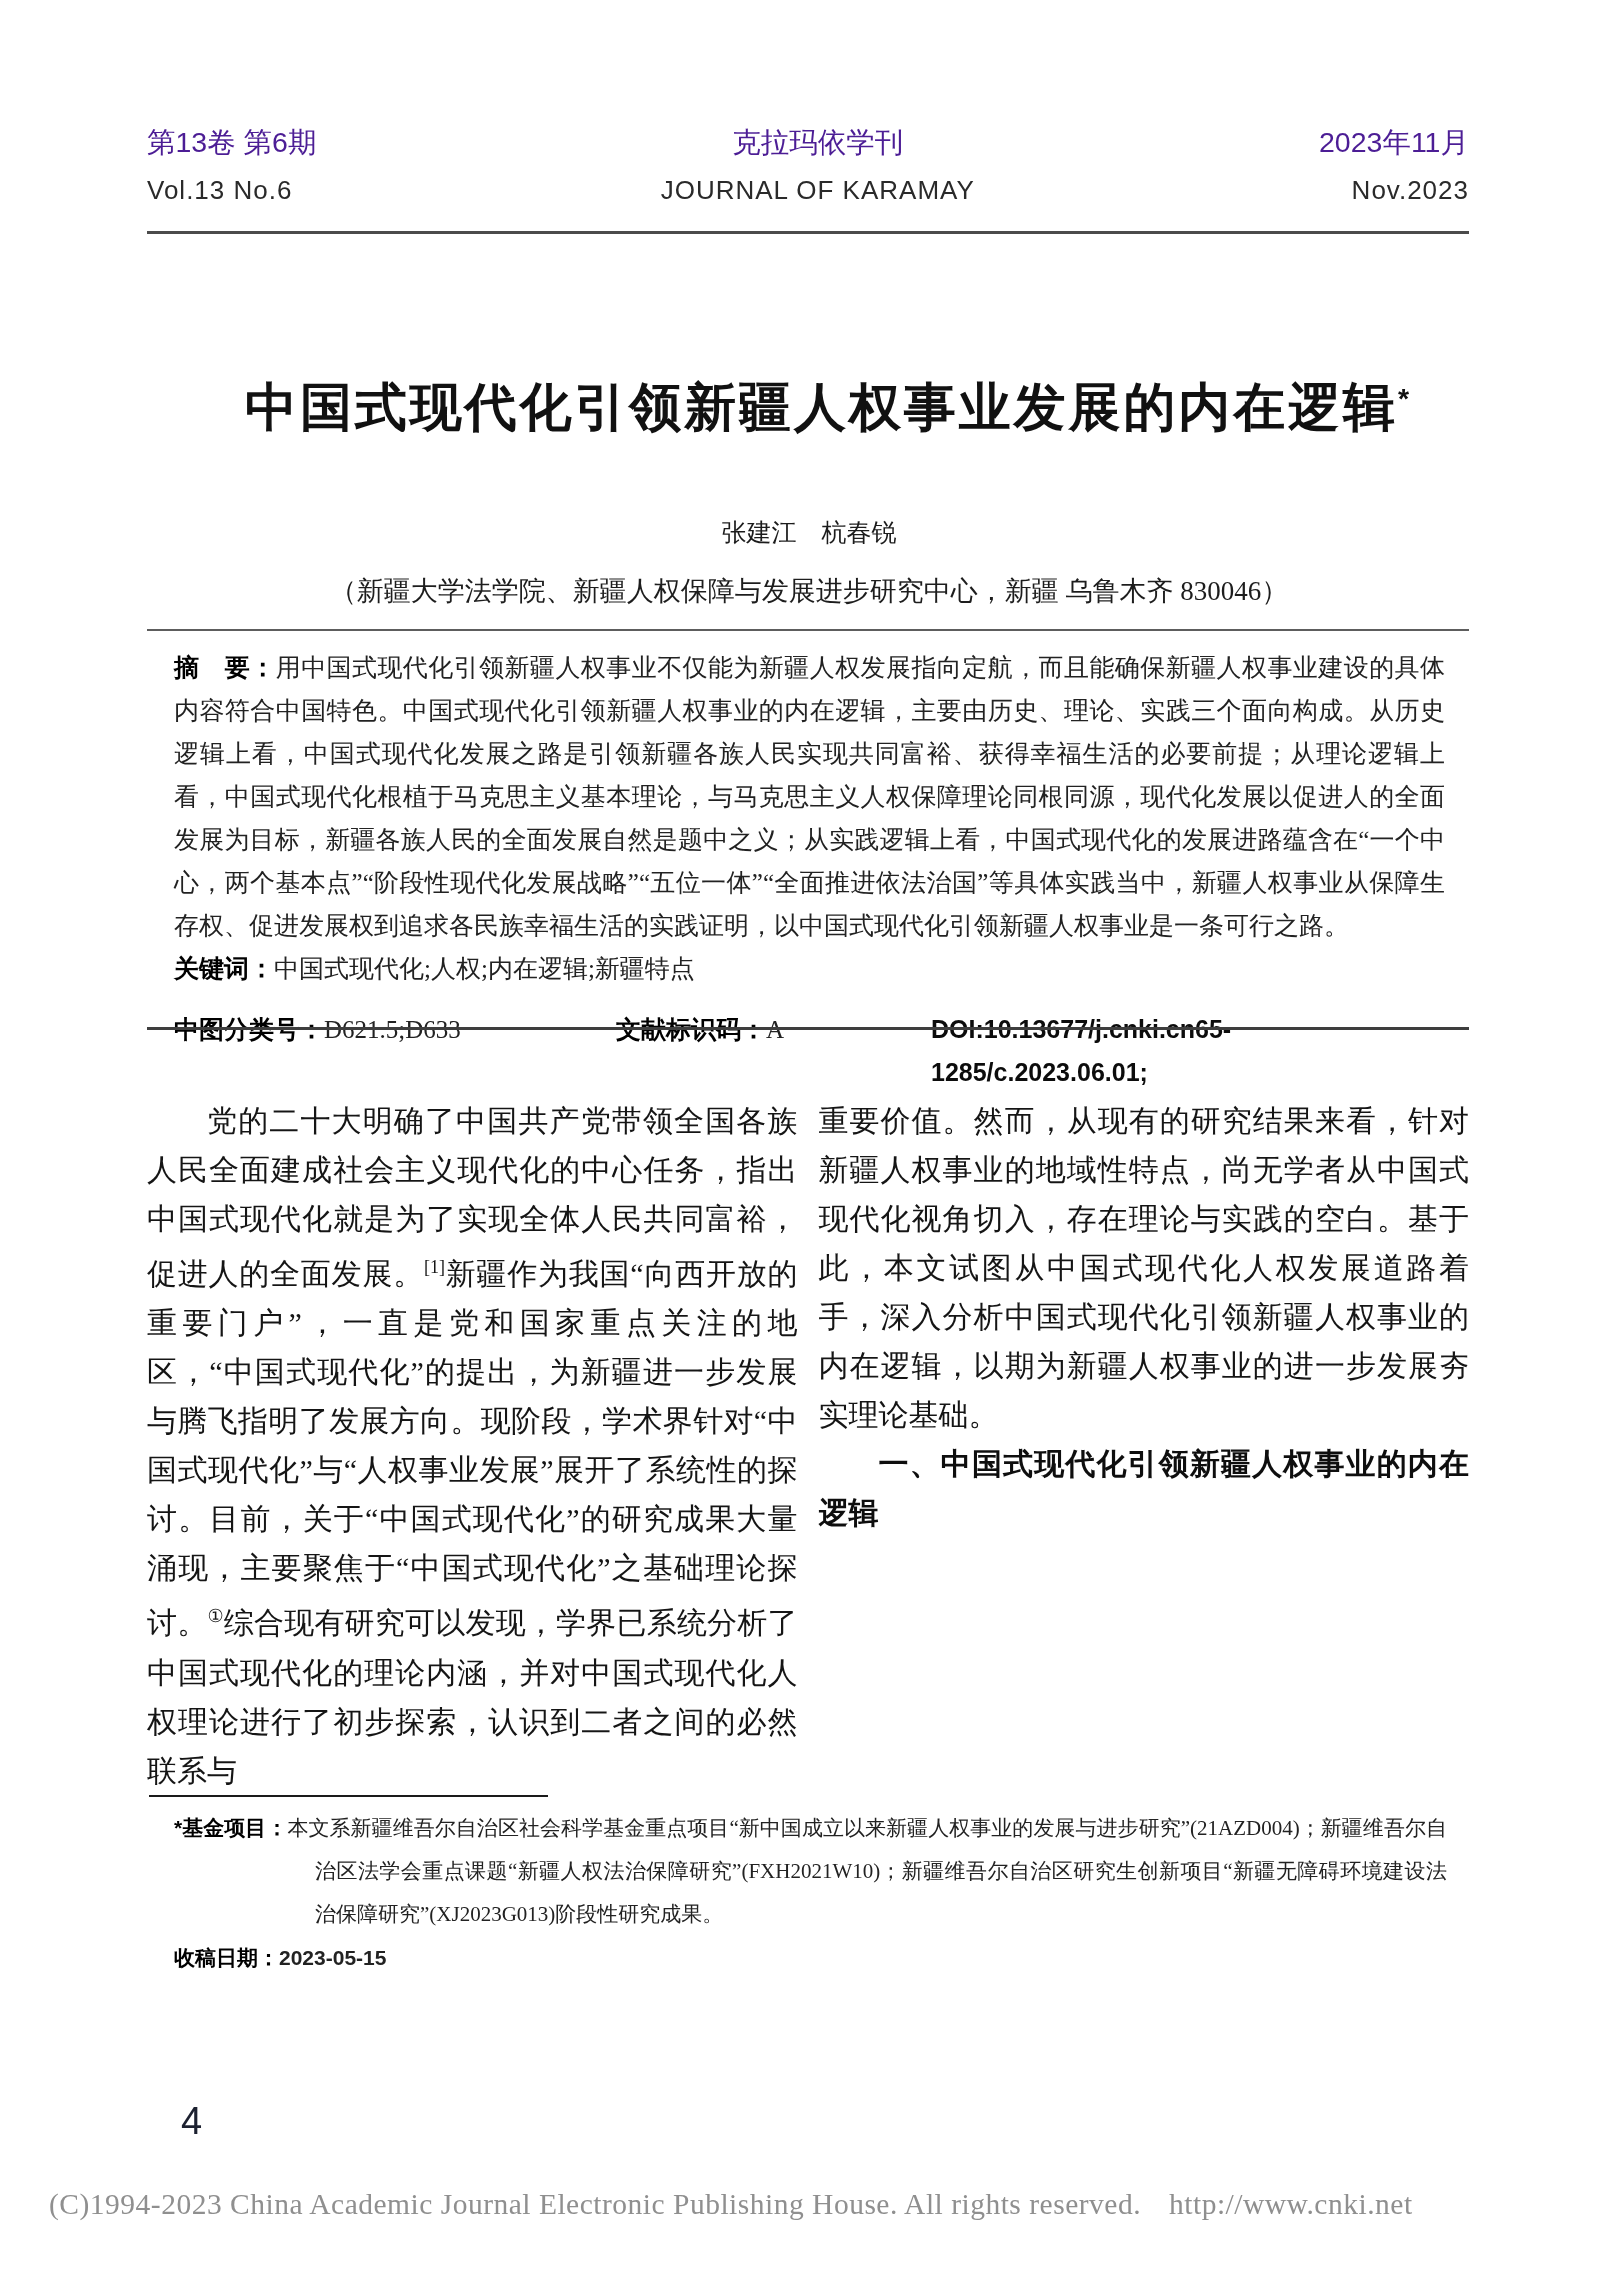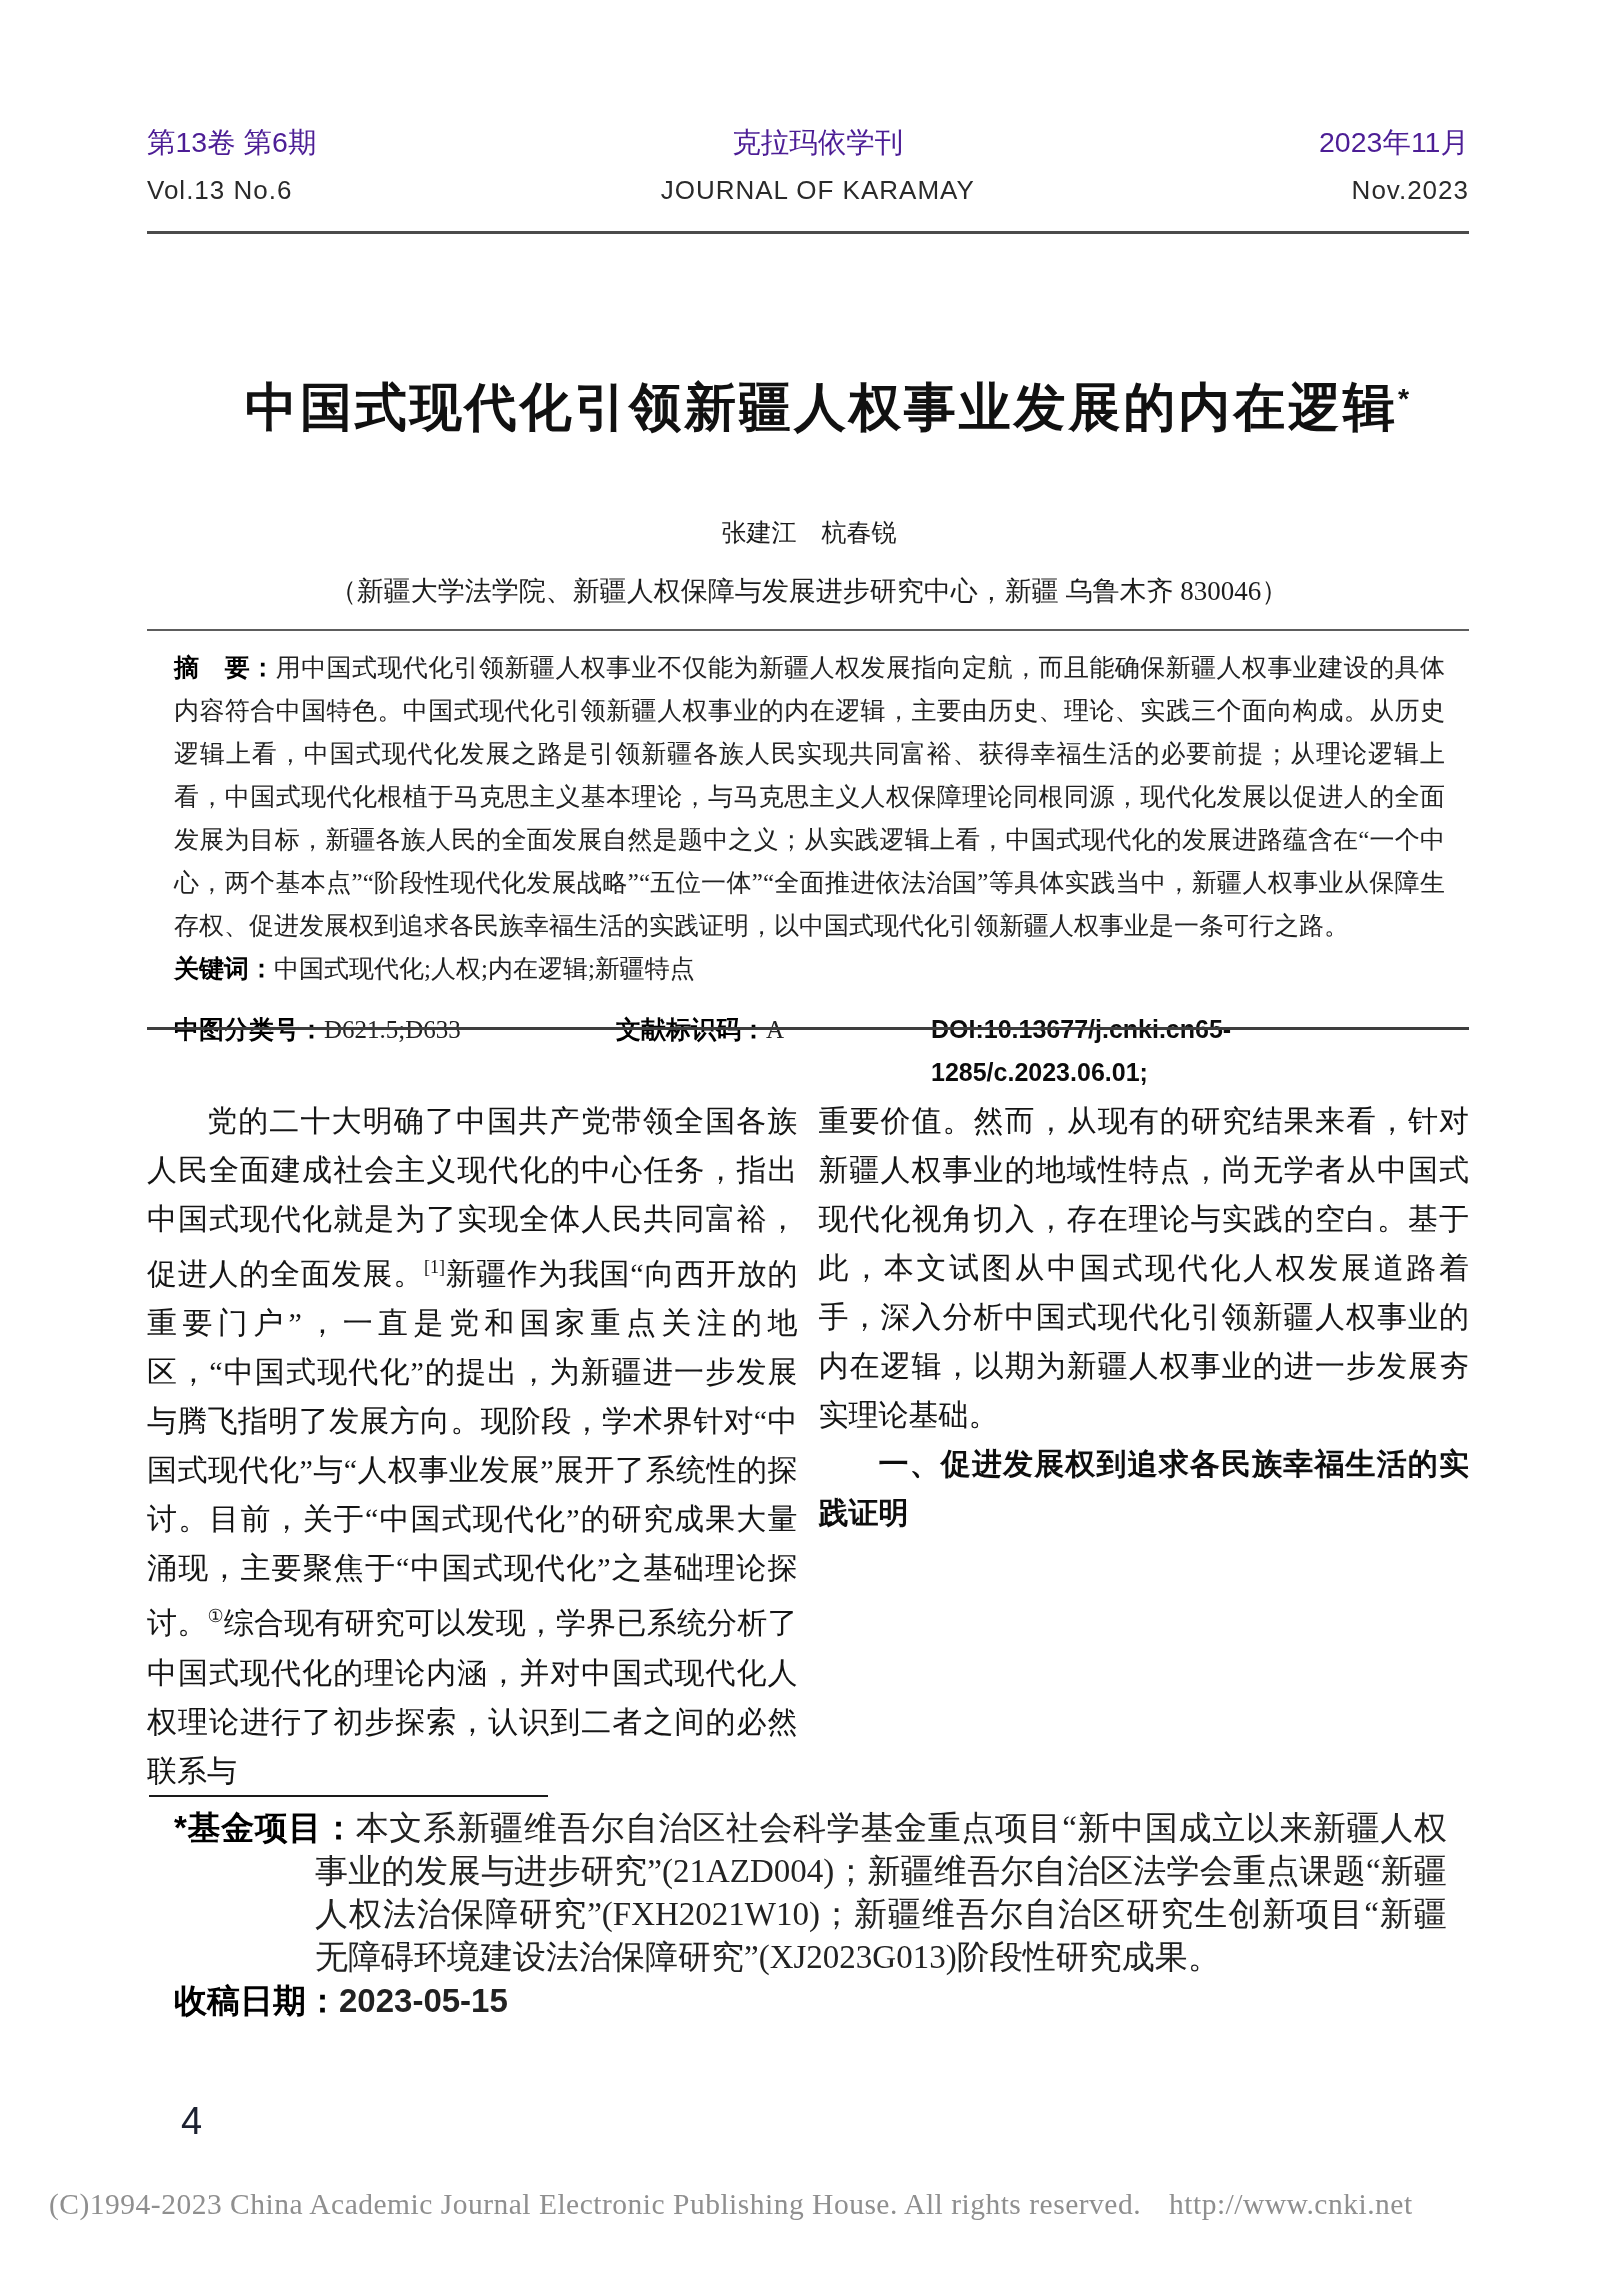--- a/index.html
+++ b/index.html
@@ -48,21 +48,21 @@
   .col { width:651px; font-size:30px; line-height:49px; text-align:justify; color:#151515; }
   .col p { margin:0; }
   .p-indent { text-indent:2em; }
   .col sup { font-size:18px; vertical-align:11.4px; }
   .sec-heading { font-family:"Liberation Sans","DejaVu Sans",sans-serif;
     font-weight:bold; text-indent:2em; color:#0e0e0e; }
 
   
   .footnote-rule { position:absolute; left:149px; top:1795px; width:399px; height:1.9px; background:#1a1a1a; }
   .footnotes { position:absolute; left:174px; top:1806px; width:1273px;
-    font-size:33px; line-height:43px; text-align:justify; color:#222; }
+    font-size:21px; line-height:43px; text-align:justify; color:#222; }
   .footnotes p { margin:0; }
   .fn-fund { padding-left:141px; text-indent:-141px; }
   .fn-bio  { padding-left:129px; text-indent:-129px; }
   .fn-val-sans { font-family:"Liberation Sans","DejaVu Sans",sans-serif; font-weight:bold; }
 
   
   .page-number { position:absolute; left:181px; top:2100px;
     font-family:"Liberation Sans","DejaVu Sans",sans-serif; font-size:38px; color:#1c2130; }
   .footer { position:absolute; left:49px; top:2188px; width:1522px;
     font-size:29.5px; color:#8f8f8f; letter-spacing:0.5px; }
@@ -104,21 +104,21 @@
     </div>
   </div>
   <div class="rule-abs-bottom"></div>
 
   <div class="columns">
     <div class="col">
       <p class="p-indent"><span>党的二十大明确了中国共产党带领全国各族人民全面建成社会主义现代化的中心任务，指出中国式现代化就是为了实现全体人民共同富裕，促进人的全面发展。</span><sup>[1]</sup><span>新疆作为我国“向西开放的重要门户”，一直是党和国家重点关注的地区，“中国式现代化”的提出，为新疆进一步发展与腾飞指明了发展方向。现阶段，学术界针对“中国式现代化”与“人权事业发展”展开了系统性的探讨。目前，关于“中国式现代化”的研究成果大量涌现，主要聚焦于“中国式现代化”之基础理论探讨。</span><sup>①</sup><span>综合现有研究可以发现，学界已系统分析了中国式现代化的理论内涵，并对中国式现代化人权理论进行了初步探索，认识到二者之间的必然联系与</span></p>
     </div>
     <div class="col">
       <p>重要价值。然而，从现有的研究结果来看，针对新疆人权事业的地域性特点，尚无学者从中国式现代化视角切入，存在理论与实践的空白。基于此，本文试图从中国式现代化人权发展道路着手，深入分析中国式现代化引领新疆人权事业的内在逻辑，以期为新疆人权事业的进一步发展夯实理论基础。</p>
-      <p class="sec-heading">一、促进发展权到追求各民族幸福生活的实践证明</p>
+      <p class="sec-heading">一、中国式现代化引领新疆人权事业的内在逻辑</p>
     </div>
   </div>
 
   <div class="footnote-rule"></div>
   <div class="footnotes">
     <p class="fn-fund"><span class="lbl">*基金项目：</span><span>本文系新疆维吾尔自治区社会科学基金重点项目“新中国成立以来新疆人权事业的发展与进步研究”(21AZD004)；新疆维吾尔自治区法学会重点课题“新疆人权法治保障研究”(FXH2021W10)；新疆维吾尔自治区研究生创新项目“新疆无障碍环境建设法治保障研究”(XJ2023G013)阶段性研究成果。</span></p>
     <p><span class="lbl">收稿日期：</span><span class="fn-val-sans">2023-05-15</span></p>
   </div>
 
   <div class="page-number">4</div>

